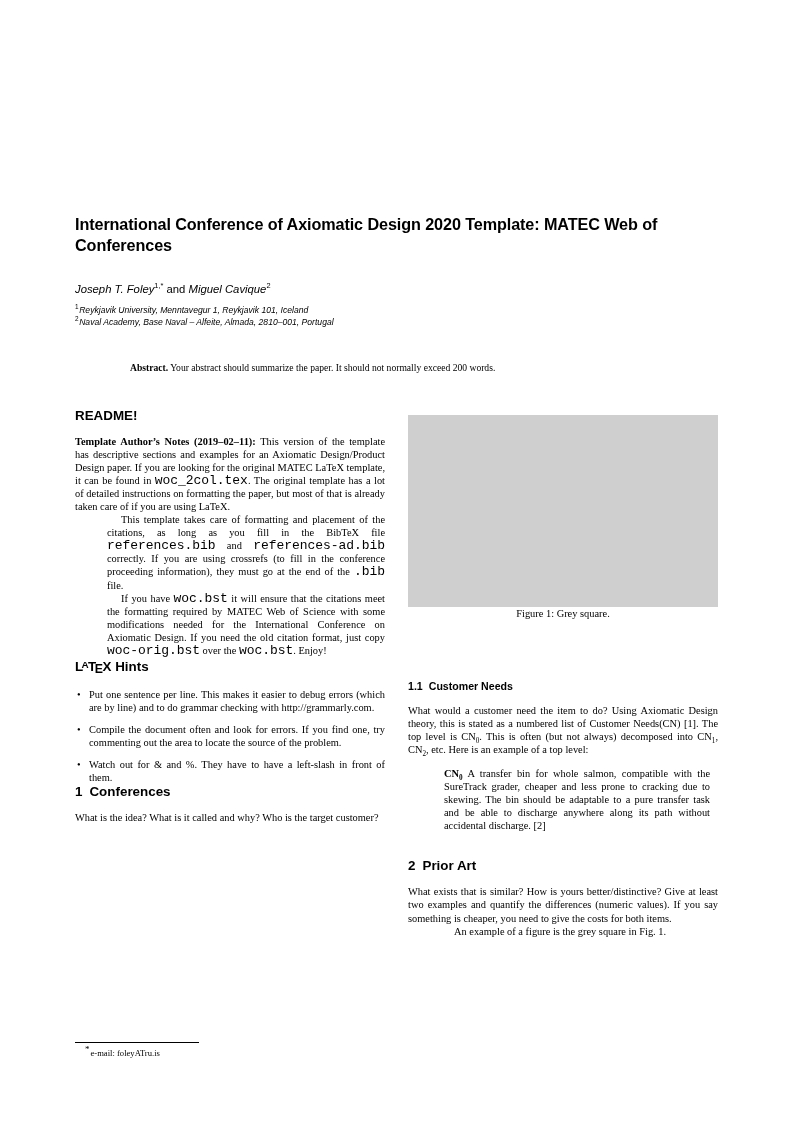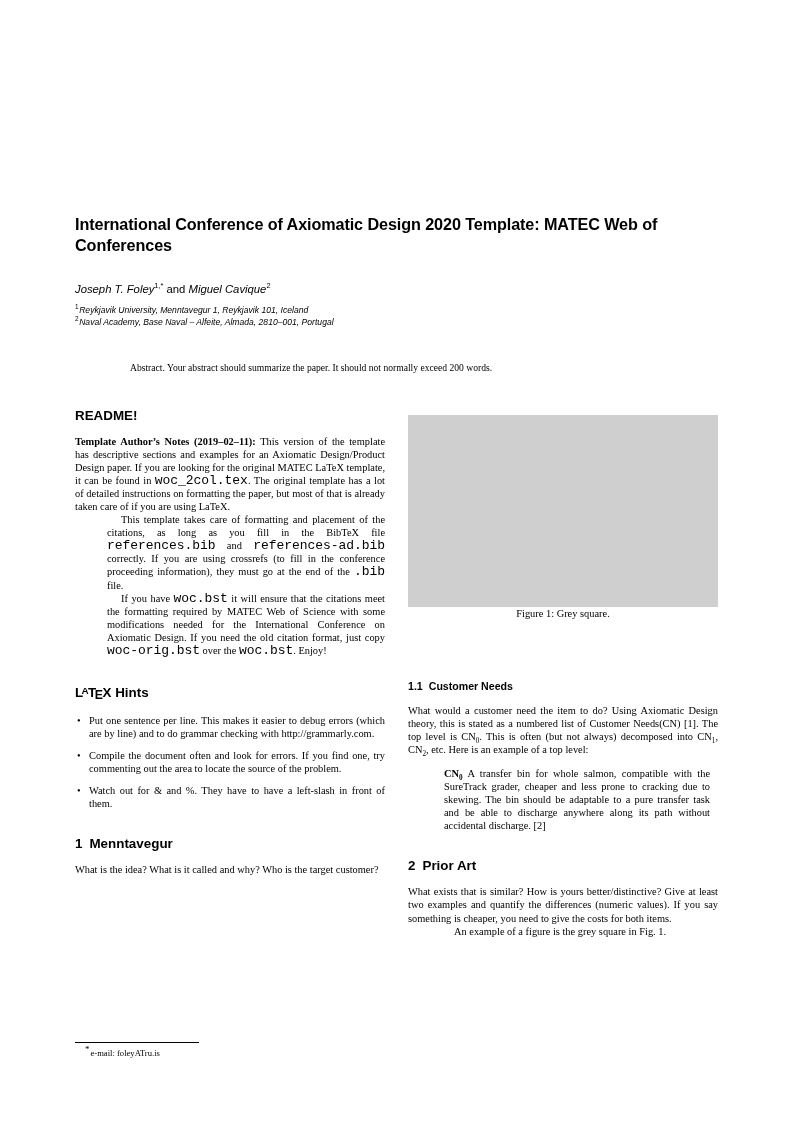--- a/index.html
+++ b/index.html
@@ -78,21 +78,21 @@
     position: absolute;
     left: 130px;
     top: 362px;
     width: 536px;
     font-family: "Liberation Serif", serif;
     font-size: 9.6px;
     line-height: 12px;
     text-align: left;
     color: #000;
   }
-  .abstract b { font-weight: normal; }
+  .abstract b { font-weight: bold; }
 
   
   .col {
     position: absolute;
     top: 408px;
     width: 310px;
     font-size: 10.4px;
     line-height: 13.05px;
     text-align: justify;
     -webkit-hyphens: none;
@@ -108,21 +108,21 @@
   p.body + p.body { text-indent: 14px; margin-left: 32px; }
 
   .h1 {
     font-family: "Liberation Sans", sans-serif;
     font-weight: bold;
     font-size: 13.4px;
     line-height: 16px;
     margin: 0 0 11px 0;
     color: #000;
   }
-  .h1.spaced-top { margin-top: 26px; }
+  .h1.spaced-top { }
   .h2 {
     font-family: "Liberation Sans", sans-serif;
     font-weight: bold;
     font-size: 10.6px;
     line-height: 13px;
     margin: 0 0 11px 0;
     color: #000;
   }
   .secnum { display: inline-block; }
   .h1 .secnum { margin-right: 7px; }
@@ -267,21 +267,21 @@
     <p class="body"><span>If you have </span><tt class="mono">woc.bst</tt><span> it will ensure that the citations meet the formatting required by MATEC Web of Science with some modifications needed for the International Conference on Axiomatic Design. If you need the old citation format, just copy </span><tt class="mono">woc-orig.bst</tt><span> over the </span><tt class="mono">woc.bst</tt><span>. Enjoy!</span></p>
 
     <div class="h1 spaced-top"><span class="latex"><span class="la">L</span><span class="aa">A</span><span class="tt">T</span><span class="ee">E</span><span class="xx">X</span></span><span> Hints</span></div>
 
     <ul class="hints">
       <li><span class="bullet">•</span><span>Put one sentence per line. This makes it easier to debug errors (which are by line) and to do grammar checking with http://grammarly.com.</span></li>
       <li><span class="bullet">•</span><span>Compile the document often and look for errors. If you find one, try commenting out the area to locate the source of the problem.</span></li>
       <li><span class="bullet">•</span><span>Watch out for &amp; and %. They have to have a left-slash in front of them.</span></li>
     </ul>
 
-    <div class="h1 spaced-top"><span class="secnum">1</span><span>Menntavegur</span></div>
+    <div class="h1 spaced-top"><span class="secnum">1</span><span>Conferences</span></div>
 
     <p class="body">What is the idea? What is it called and why? Who is the target customer?</p>
   </div>
 
   <div class="figure">
     <div class="grey-square"></div>
     <div class="fig-caption">Figure 1: Grey square.</div>
   </div>
 
   <div class="col col-right" style="top: 680px;">

